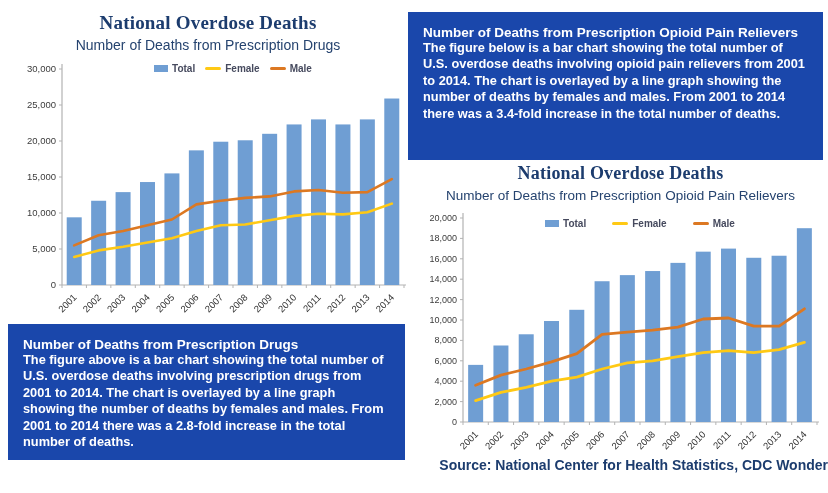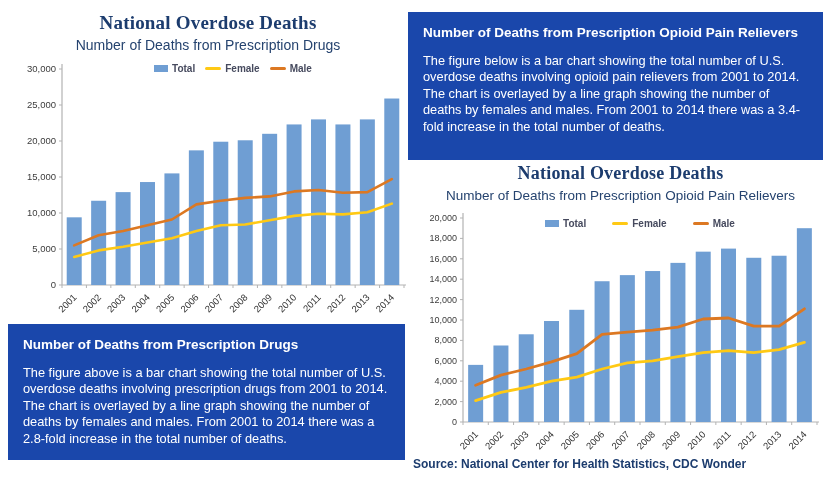--- a/index.html
+++ b/index.html
@@ -33,25 +33,25 @@
   #left-block  .legend { top: 57px; left: 56px; width: 342px; gap: 10px; }
   #right-block .legend { top: 57px; left: 50px; width: 354px; gap: 26px; }
   .legend-item { display: flex; align-items: center; gap: 4px; }
   .swatch-bar  { width: 14px; height: 7px; display: inline-block; }
   .swatch-line { width: 16px; height: 3px; border-radius: 2px; display: inline-block; }
 
   .info-box { position: absolute; color: #ffffff; padding: 13px 15px; }
   #top-box    { left: 408px; top: 12px;  width: 415px; height: 148px; }
   #bottom-box { left: 8px;   top: 324px; width: 397px; height: 136px; }
   .info-title { font-weight: bold; font-size: 13.5px; }
-  .info-body  { font-weight: normal; font-size: 12.8px; line-height: 1.28; margin-top: 13px; }
+  .info-body  { font-weight: bold; font-size: 12.8px; line-height: 1.28; }
 
   .source-note {
     position: absolute; top: 296px; left: 0; width: 100%;
-    text-align: left; font-size: 12px; font-weight: bold; color: #1c3c6e;
+    text-align: right; font-size: 14px; font-weight: bold; color: #1c3c6e;
   }
 </style>
 </head>
 <body>
 
 <section class="chart-block" id="left-block">
   <div class="chart-title" style="color: rgb(28, 60, 110);">National Overdose Deaths</div>
   <div class="chart-subtitle" style="color: rgb(37, 67, 111);">Number of Deaths from Prescription Drugs</div>
   <div class="legend">
       <span class="legend-item">

